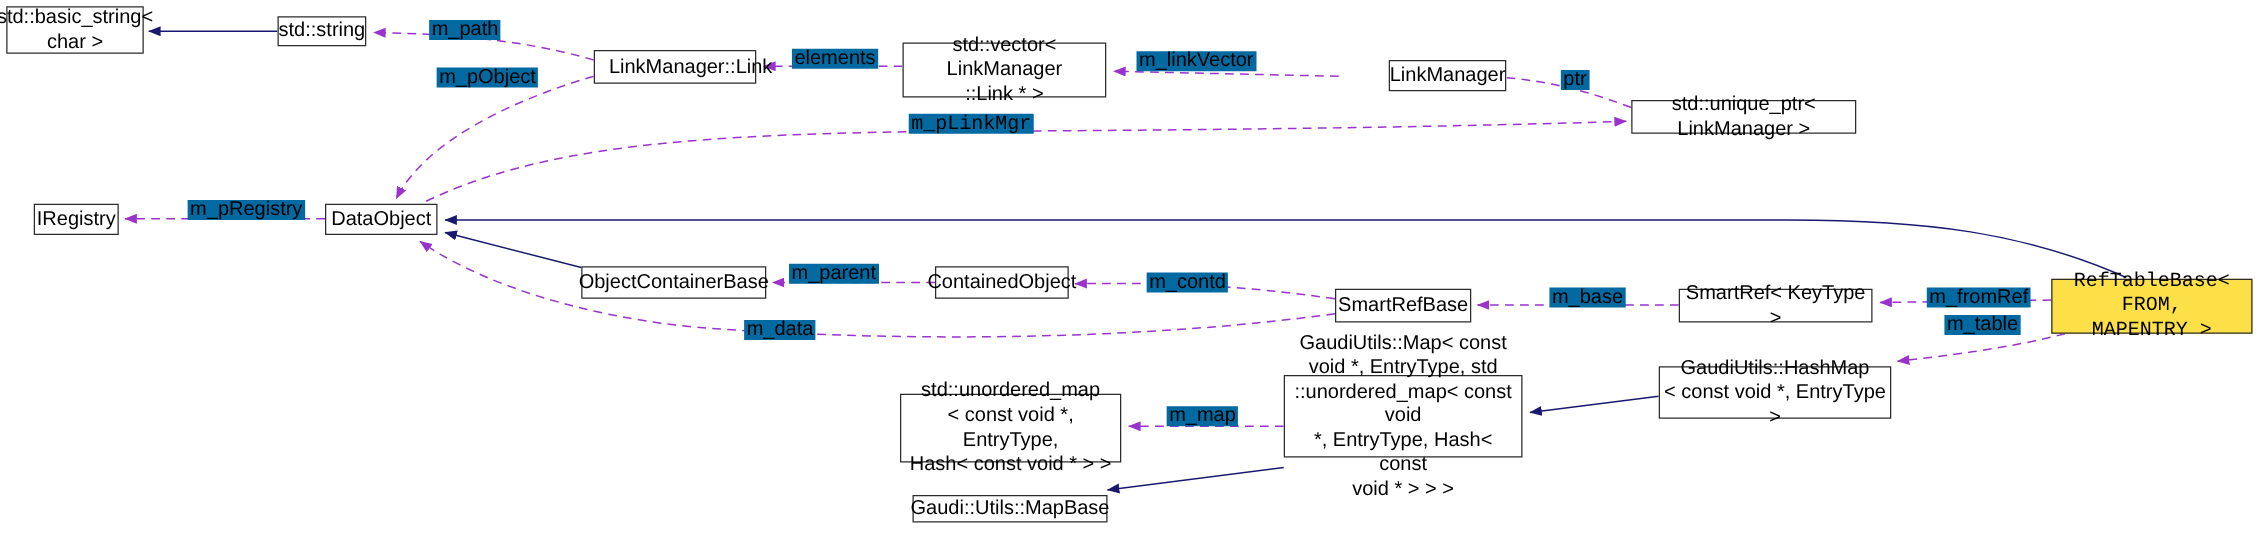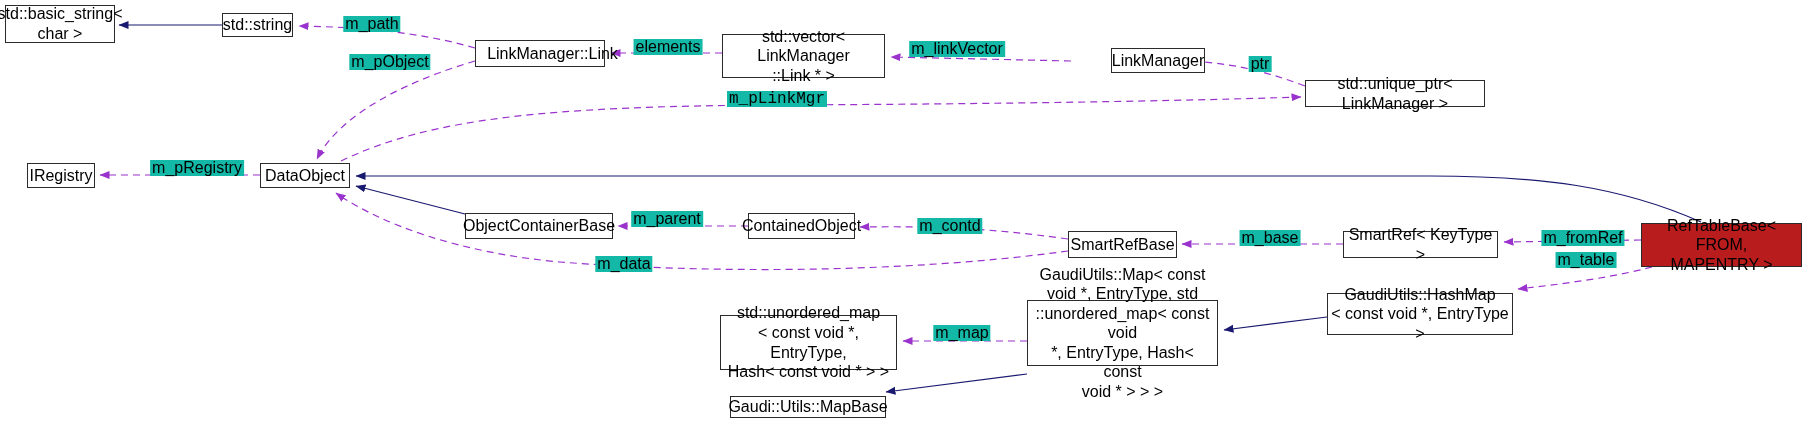--- a/index.html
+++ b/index.html
@@ -24,25 +24,25 @@
     border: 1px solid #2b2b2b;
     display: flex;
     align-items: center;
     justify-content: center;
     text-align: center;
     white-space: pre-line;
     line-height: 1.22;
     z-index: 2;
     padding: 1px 3px;
   }
-  .node.highlight { background: #b91c1c; }
+  .node.highlight { background: #fde047; font-family: Liberation Mono, monospace; }
   .elabel {
     position: absolute;
     transform: translate(-50%, -50%);
-    background: #14b8a6;
+    background: #0369a1;
     padding: 0 2px;
     white-space: nowrap;
     z-index: 3;
     line-height: 1;
     text-align: right;
   }
 </style>
 </head>
 <body>
 

